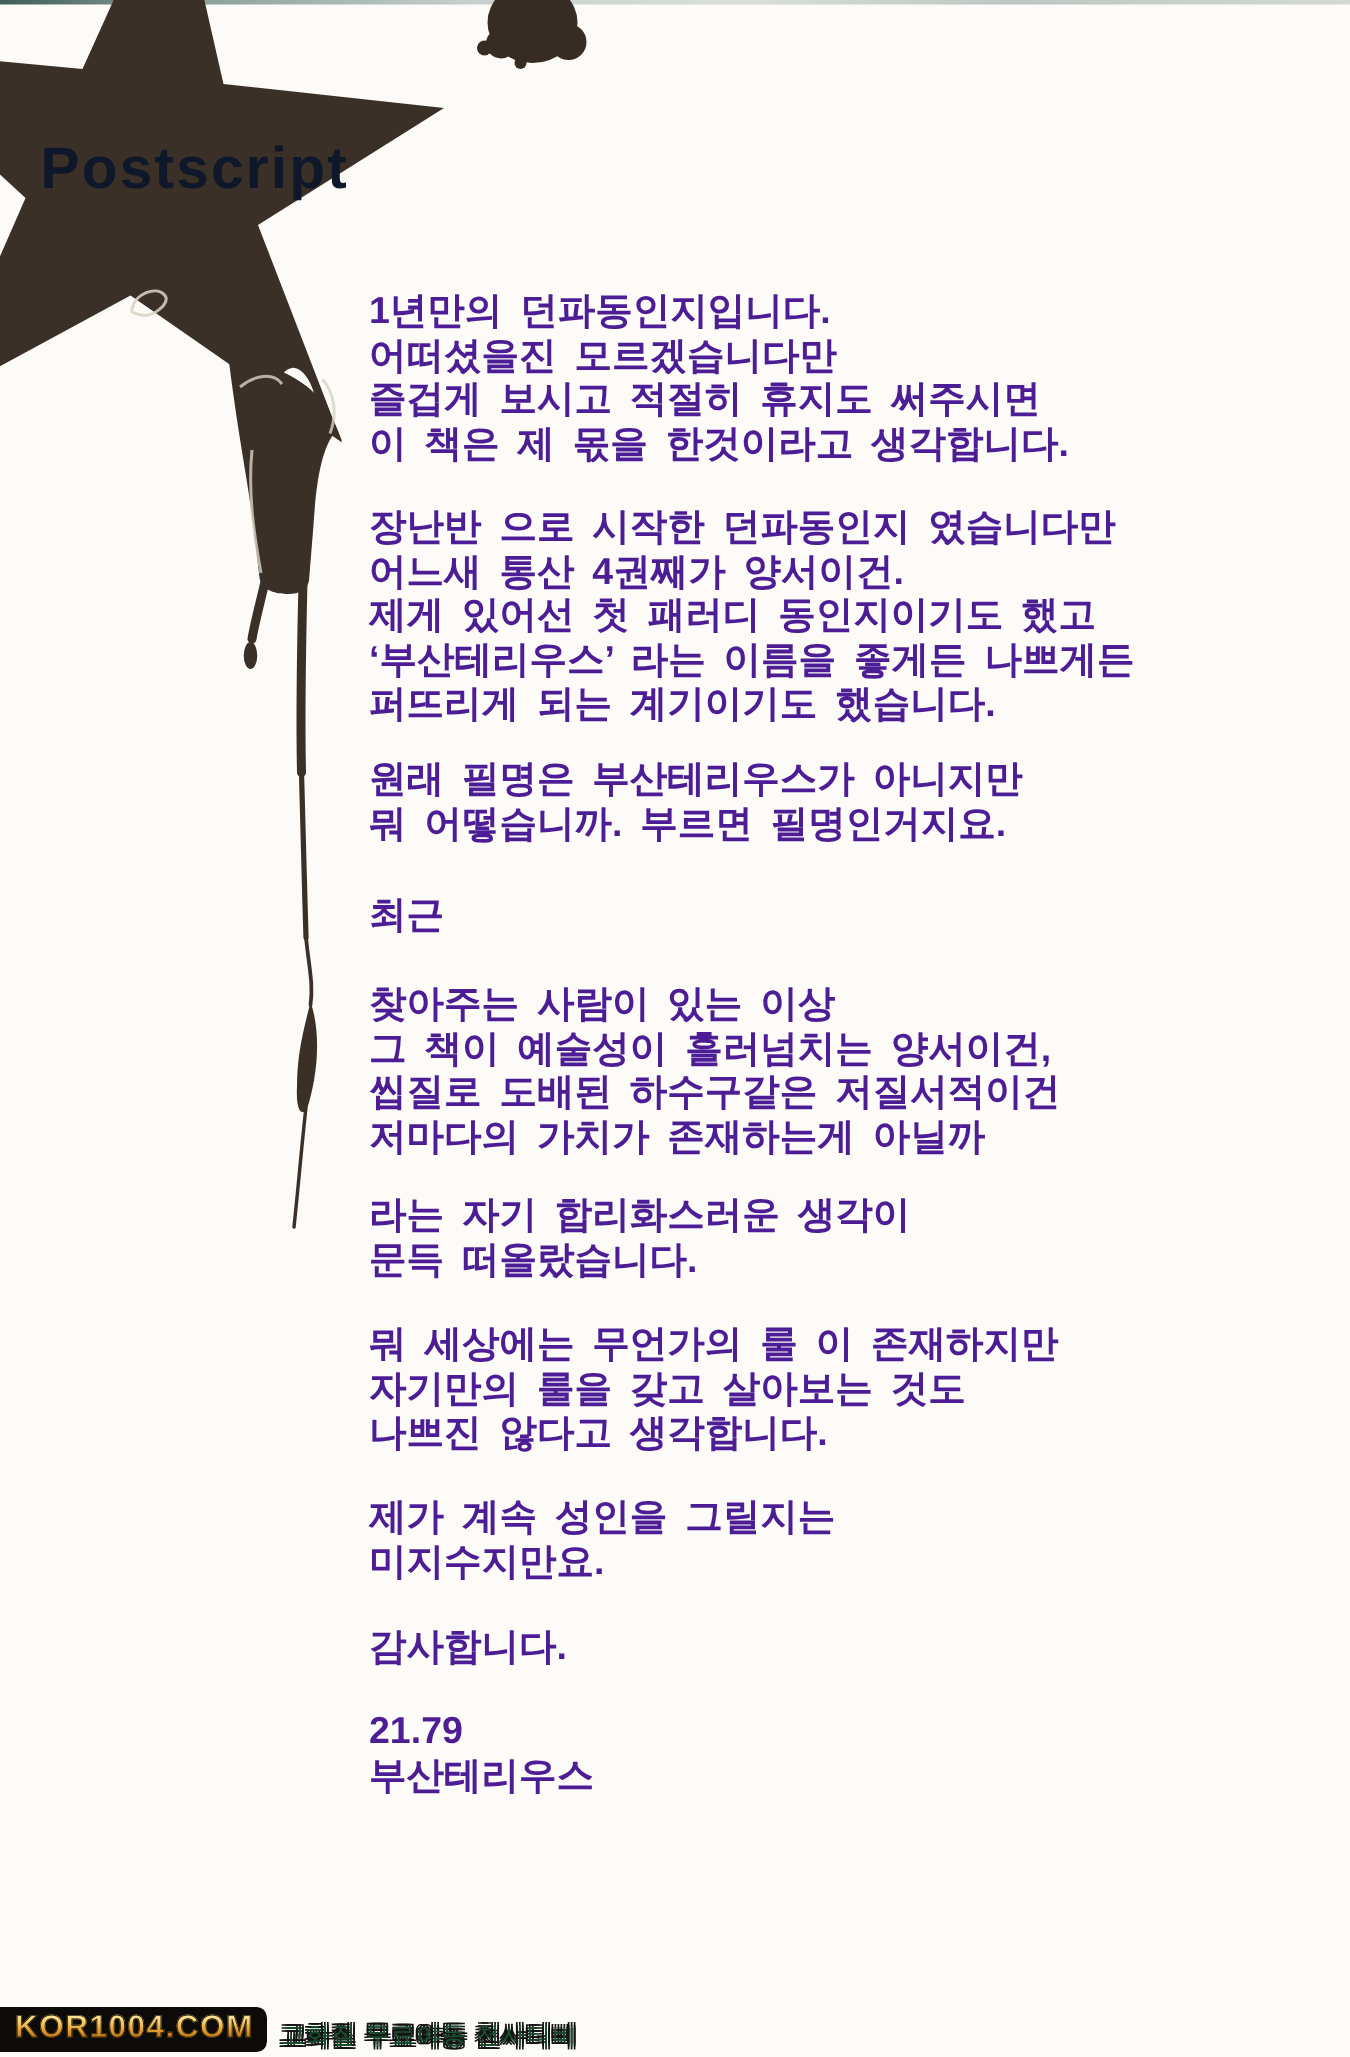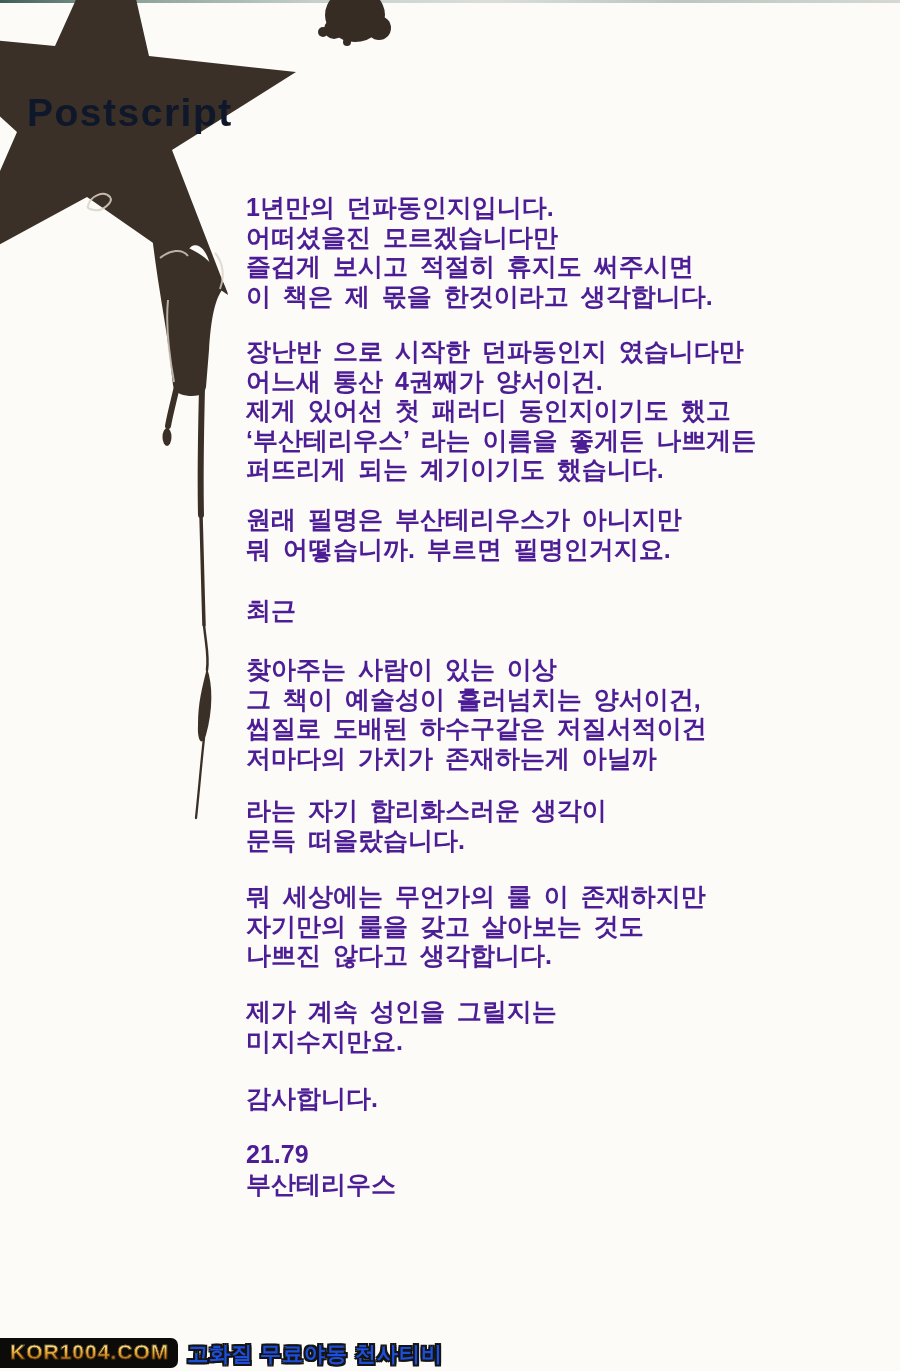--- a/index.html
+++ b/index.html
@@ -36,22 +36,22 @@
     background:#0d0b09;border-radius:0 7px 7px 0;
     padding:2px 9px 4px 10px;
   }
   .wm-site{
     font-size:21px;font-weight:bold;letter-spacing:1px;
     background:linear-gradient(180deg,#fdf3c4 0%,#f5cf6a 35%,#e29b2d 60%,#a96a15 85%,#8a5510 100%);
     -webkit-background-clip:text;background-clip:text;color:transparent;
     -webkit-text-stroke:.6px #2a1c08;
   }
   .wm-tag{
-    margin-left:9px;font-size:21px;font-weight:bold;letter-spacing:1px;
-    color:#1d4ed8;
+    margin-left:9px;font-size:16px;font-weight:normal;letter-spacing:1px;
+    color:#14532d;
     text-shadow:-2px -2px 0 #141414,2px -2px 0 #141414,-2px 2px 0 #141414,2px 2px 0 #141414,
                 -2px 0 0 #141414,2px 0 0 #141414,0 -2px 0 #141414,0 2px 0 #141414;
   }
 </style>
 </head>
 <body>
 
 <div class="scan-edge"></div>
 
 <svg class="art" viewBox="0 0 900 1371" xmlns="http://www.w3.org/2000/svg">

